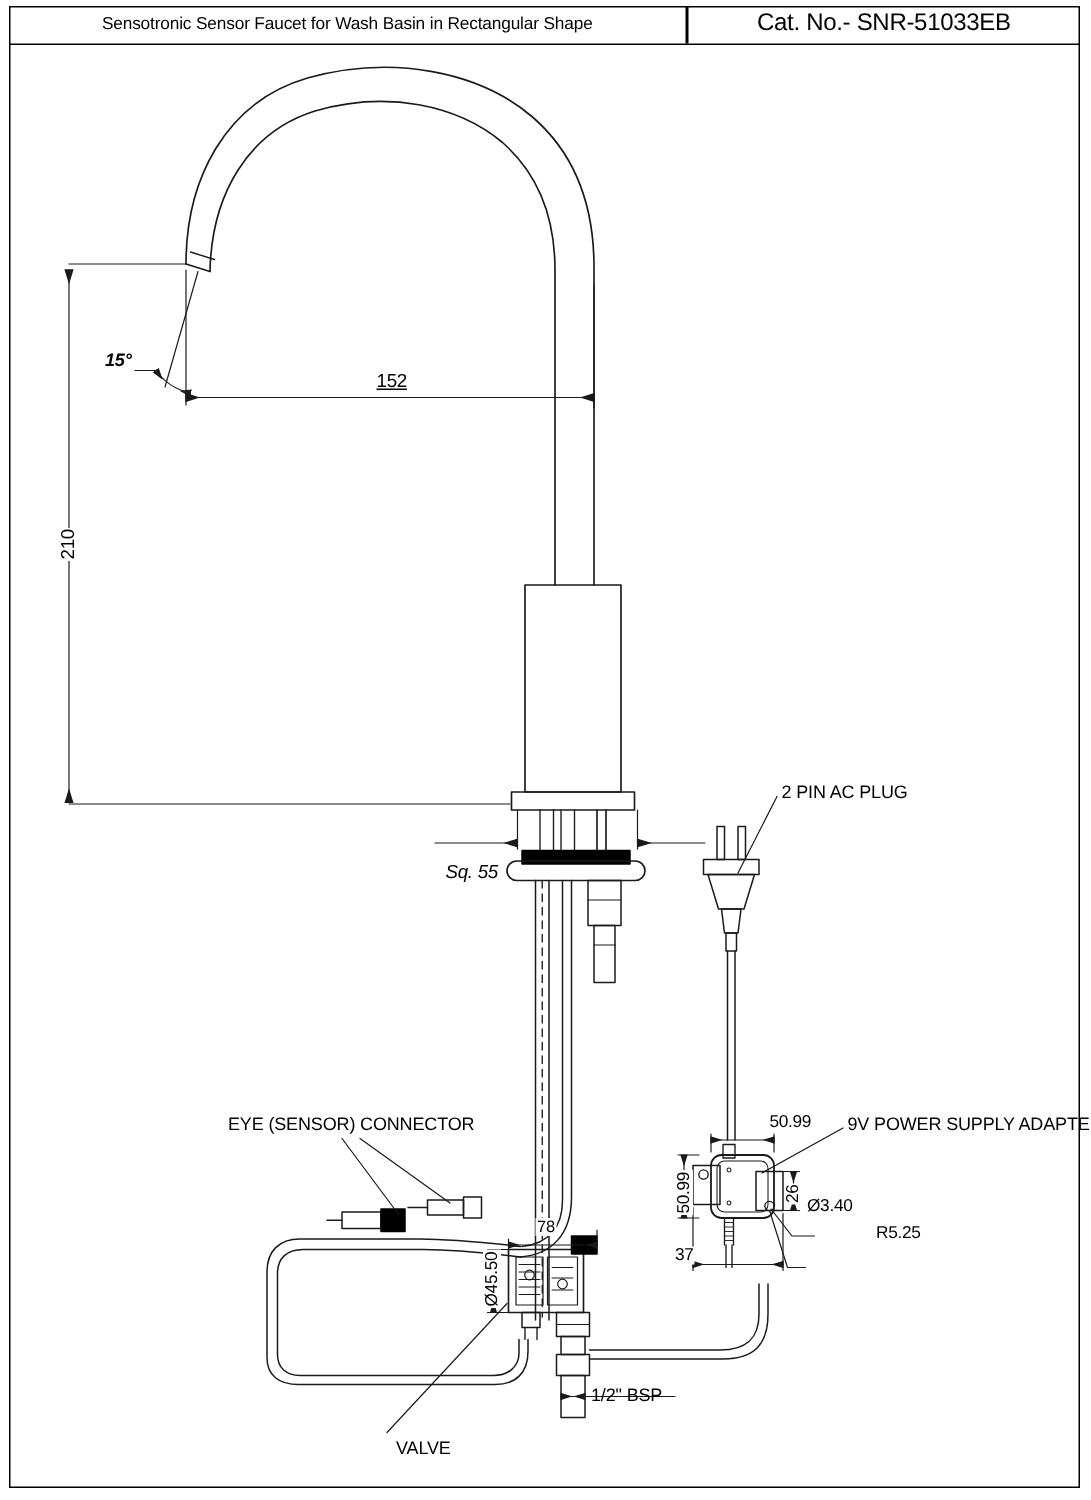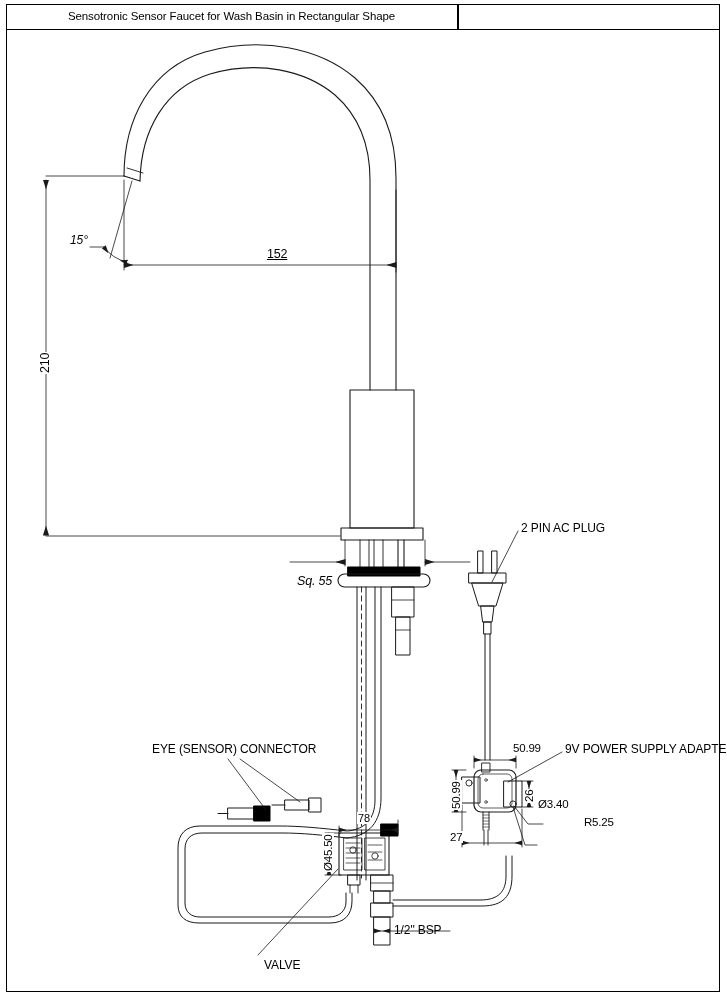--- a/index.html
+++ b/index.html
@@ -76,20 +76,21 @@
     position: absolute;
     left: 0;
     top: 0;
   }
   .lbl {
     position: absolute;
     font-size: 11.5px;
     color: #000;
     white-space: nowrap;
     letter-spacing: -0.1px;
+    font-weight: bold;
   }
   .lbl-dim {
     position: absolute;
     font-size: 12.5px;
     color: #000;
     white-space: nowrap;
     background: #fff;
     padding: 0 1px;
     letter-spacing: -0.2px;
   }
@@ -108,20 +109,21 @@
 </head>
 <body>
 
 <div id="page">
 
   <div id="frame"></div>
 
   <div id="titlebar">
     <div id="title-desc">Sensotronic Sensor Faucet for Wash Basin in Rectangular Shape</div>
     <div id="title-divider"></div>
+    <div id="title-cat">Cat. No.- SNR-51033EB</div>
   </div>
 
   <svg class="dwg" width="727" height="1000" viewBox="0 0 727 1000">
     <defs>
       <marker id="arrEnd" markerWidth="10" markerHeight="8" refX="9.5" refY="4" orient="auto" markerUnits="userSpaceOnUse">
         <path d="M0,4 L10,0.9 L10,7.1 Z" fill="#1a1a1a"></path>
       </marker>
       <marker id="arrStart" markerWidth="10" markerHeight="8" refX="0.5" refY="4" orient="auto" markerUnits="userSpaceOnUse">
         <path d="M10,4 L0,0.9 L0,7.1 Z" fill="#1a1a1a"></path>
       </marker>
@@ -384,37 +386,37 @@
 
       <g stroke-width="0.8">
         <path d="M537,845 L525,845 L513,807"></path>
       </g>
 
     </g>
   </svg>
 
   <div class="lbl-dim rot90" style="left:38px; top:374px;">210</div>
 
-  <div class="lbl-dim" style="left:266px; top:247px;text-decoration:underline;">152</div>
+  <div class="lbl-dim" style="left:250px; top:247px;text-decoration:underline;">152</div>
 
   <div class="lbl" style="left:70px; top:233px; font-style:italic; font-size:12px;">15°</div>
 
   <div class="lbl-dim" style="left:296px; top:574px;font-style:italic;">Sq. 55</div>
 
   <div class="lbl-dim" style="left:357px; top:812px; font-size:11px;">78</div>
 
   <div class="lbl-dim rot90" style="left:322px; top:872px; font-size:11.5px;">Ø45.50</div>
 
   <div class="lbl-dim" style="left:512px; top:742px; font-size:11.5px;">50.99</div>
 
   <div class="lbl-dim rot90" style="left:450px; top:810px; font-size:11.5px;">50.99</div>
 
   <div class="lbl-dim rot90" style="left:523px; top:803px; font-size:11.5px;">26</div>
 
-  <div class="lbl-dim" style="left:449px; top:831px; font-size:11.5px;">27</div>
+  <div class="lbl-dim" style="left:449px; top:831px; font-size:11.5px;">37</div>
 
   <div class="lbl-dim" style="left:543px; top:816px; font-size:11.5px;margin-left:40px;">R5.25</div>
 
   <div class="lbl-dim" style="left:537px; top:798px; font-size:11.5px;text-align:right;">Ø3.40</div>
 
   <div class="lbl-note" style="left:521px; top:521px;">2 PIN AC PLUG</div>
 
   <div class="lbl-note" style="left:565px; top:742px;">9V POWER SUPPLY ADAPTER</div>
 
   <div class="lbl-note" style="left:152px; top:742px;">EYE (SENSOR) CONNECTOR</div>

